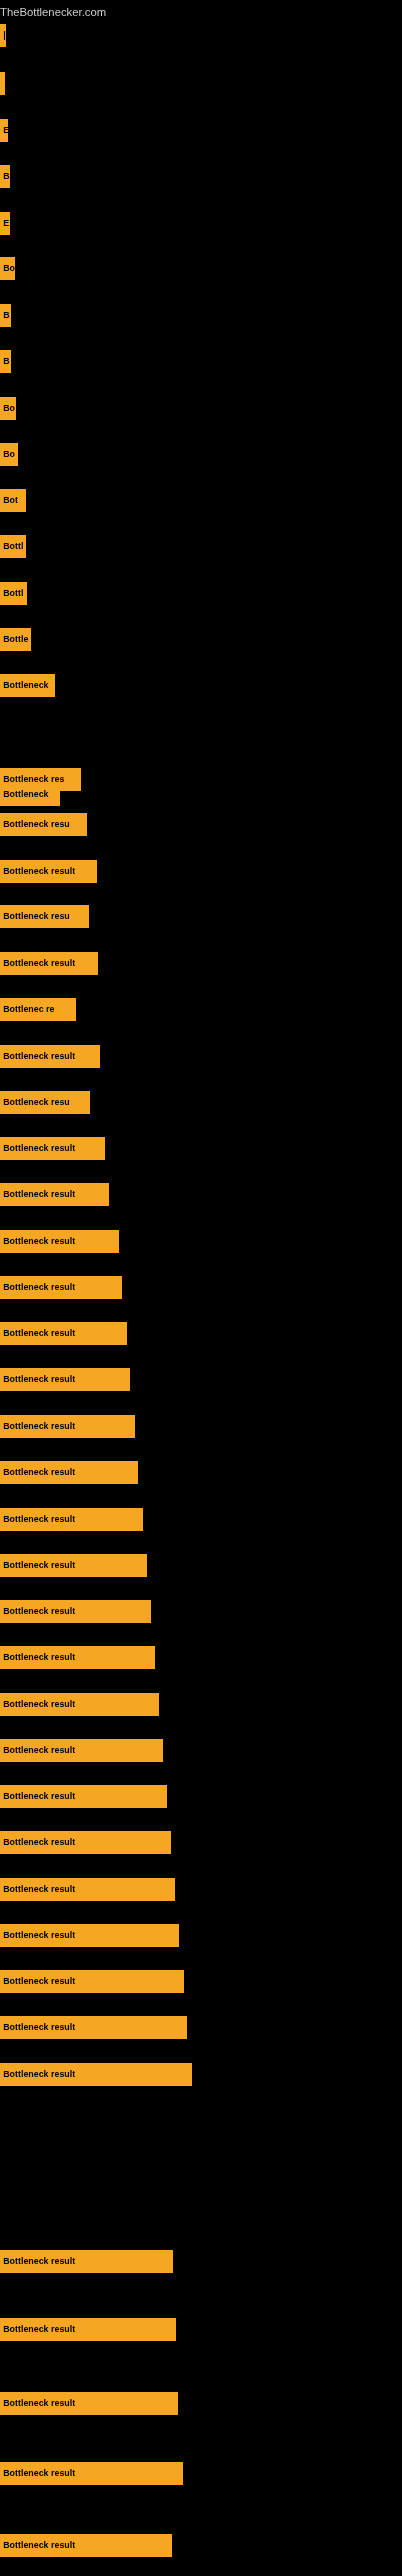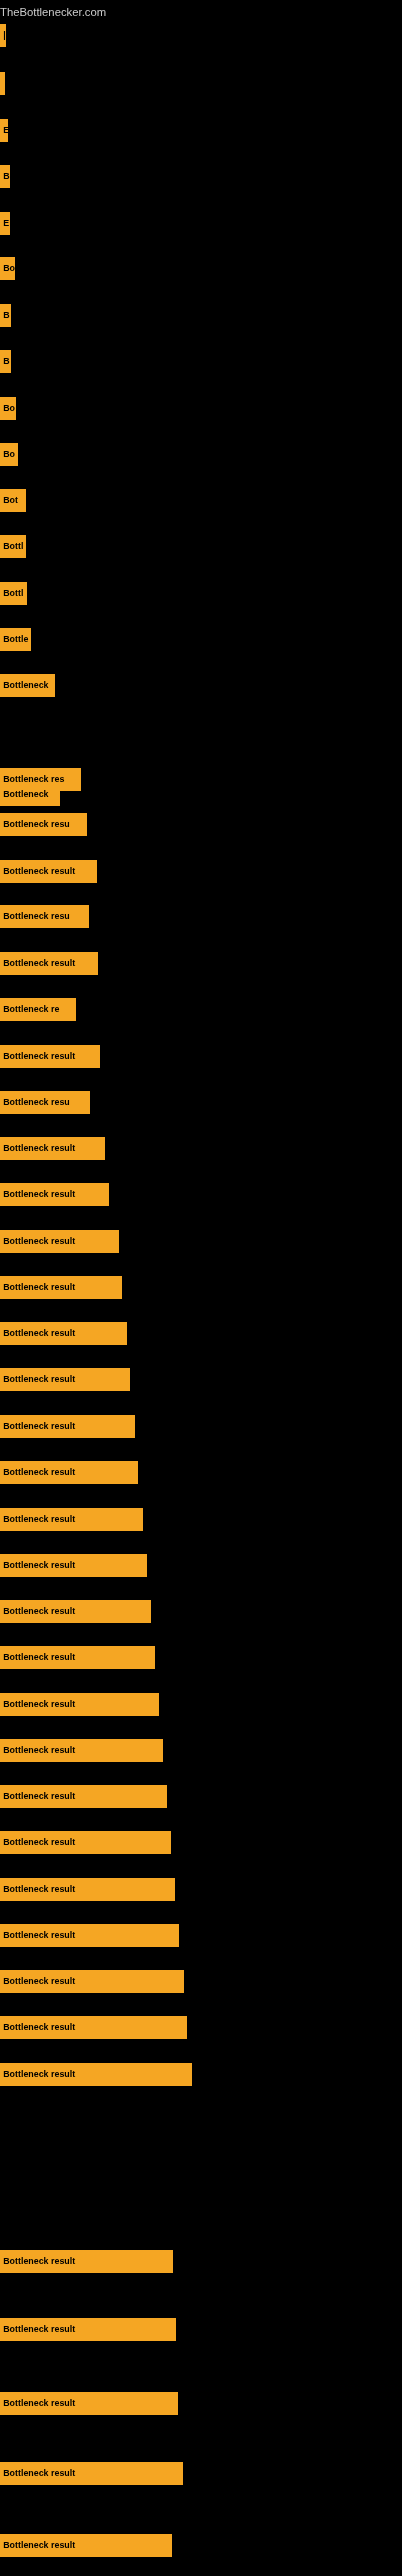--- a/index.html
+++ b/index.html
@@ -159,21 +159,21 @@
         <span class="bar-label">Bottleneck resu</span>
       </div>
     </div>
     <div class="bar-row" style="position: absolute; top: 928px; left: 0px; width: 100%;">
       <div class="bar" style="width: 98px;">
         <span class="bar-label">Bottleneck result</span>
       </div>
     </div>
     <div class="bar-row" style="position: absolute; top: 974px; left: 0px; width: 100%;">
       <div class="bar" style="width: 76px;">
-        <span class="bar-label">Bottleneck re</span>
+        <span class="bar-label">Bottlenec re</span>
       </div>
     </div>
     <div class="bar-row" style="position: absolute; top: 1021px; left: 0px; width: 100%;">
       <div class="bar" style="width: 100px;">
         <span class="bar-label">Bottleneck result</span>
       </div>
     </div>
     <div class="bar-row" style="position: absolute; top: 1067px; left: 0px; width: 100%;">
       <div class="bar" style="width: 90px;">
         <span class="bar-label">Bottleneck resu</span>

